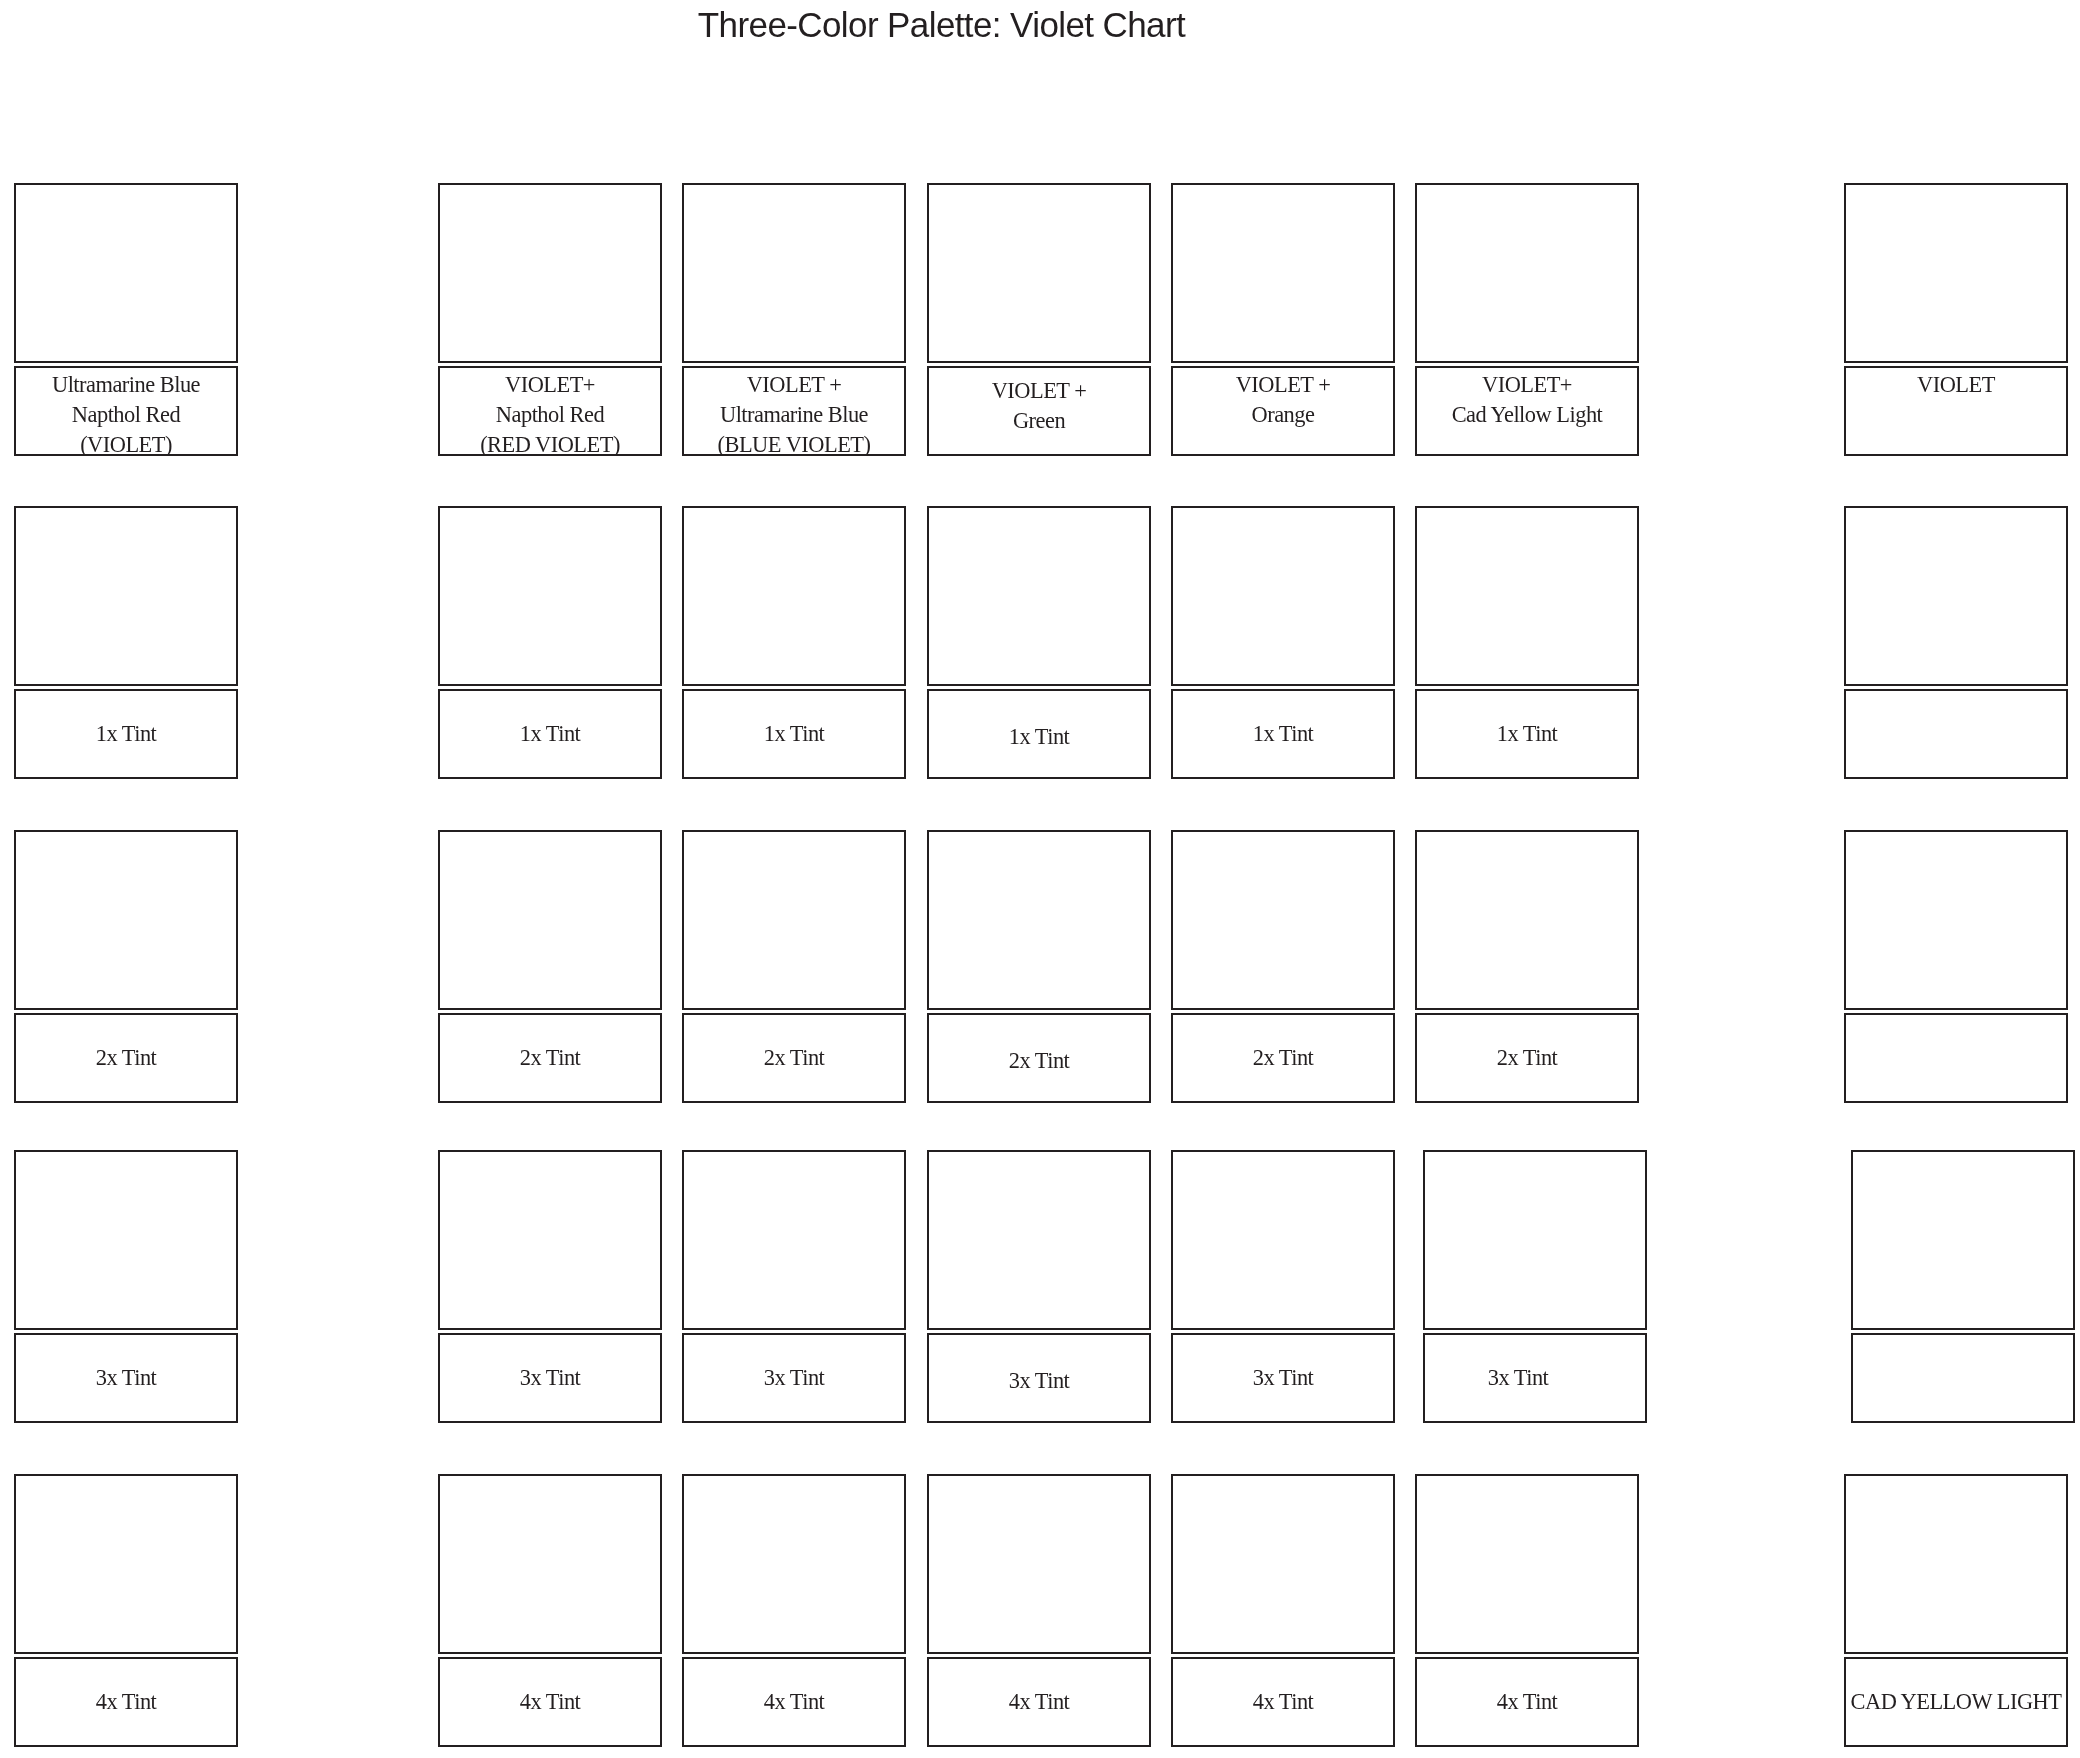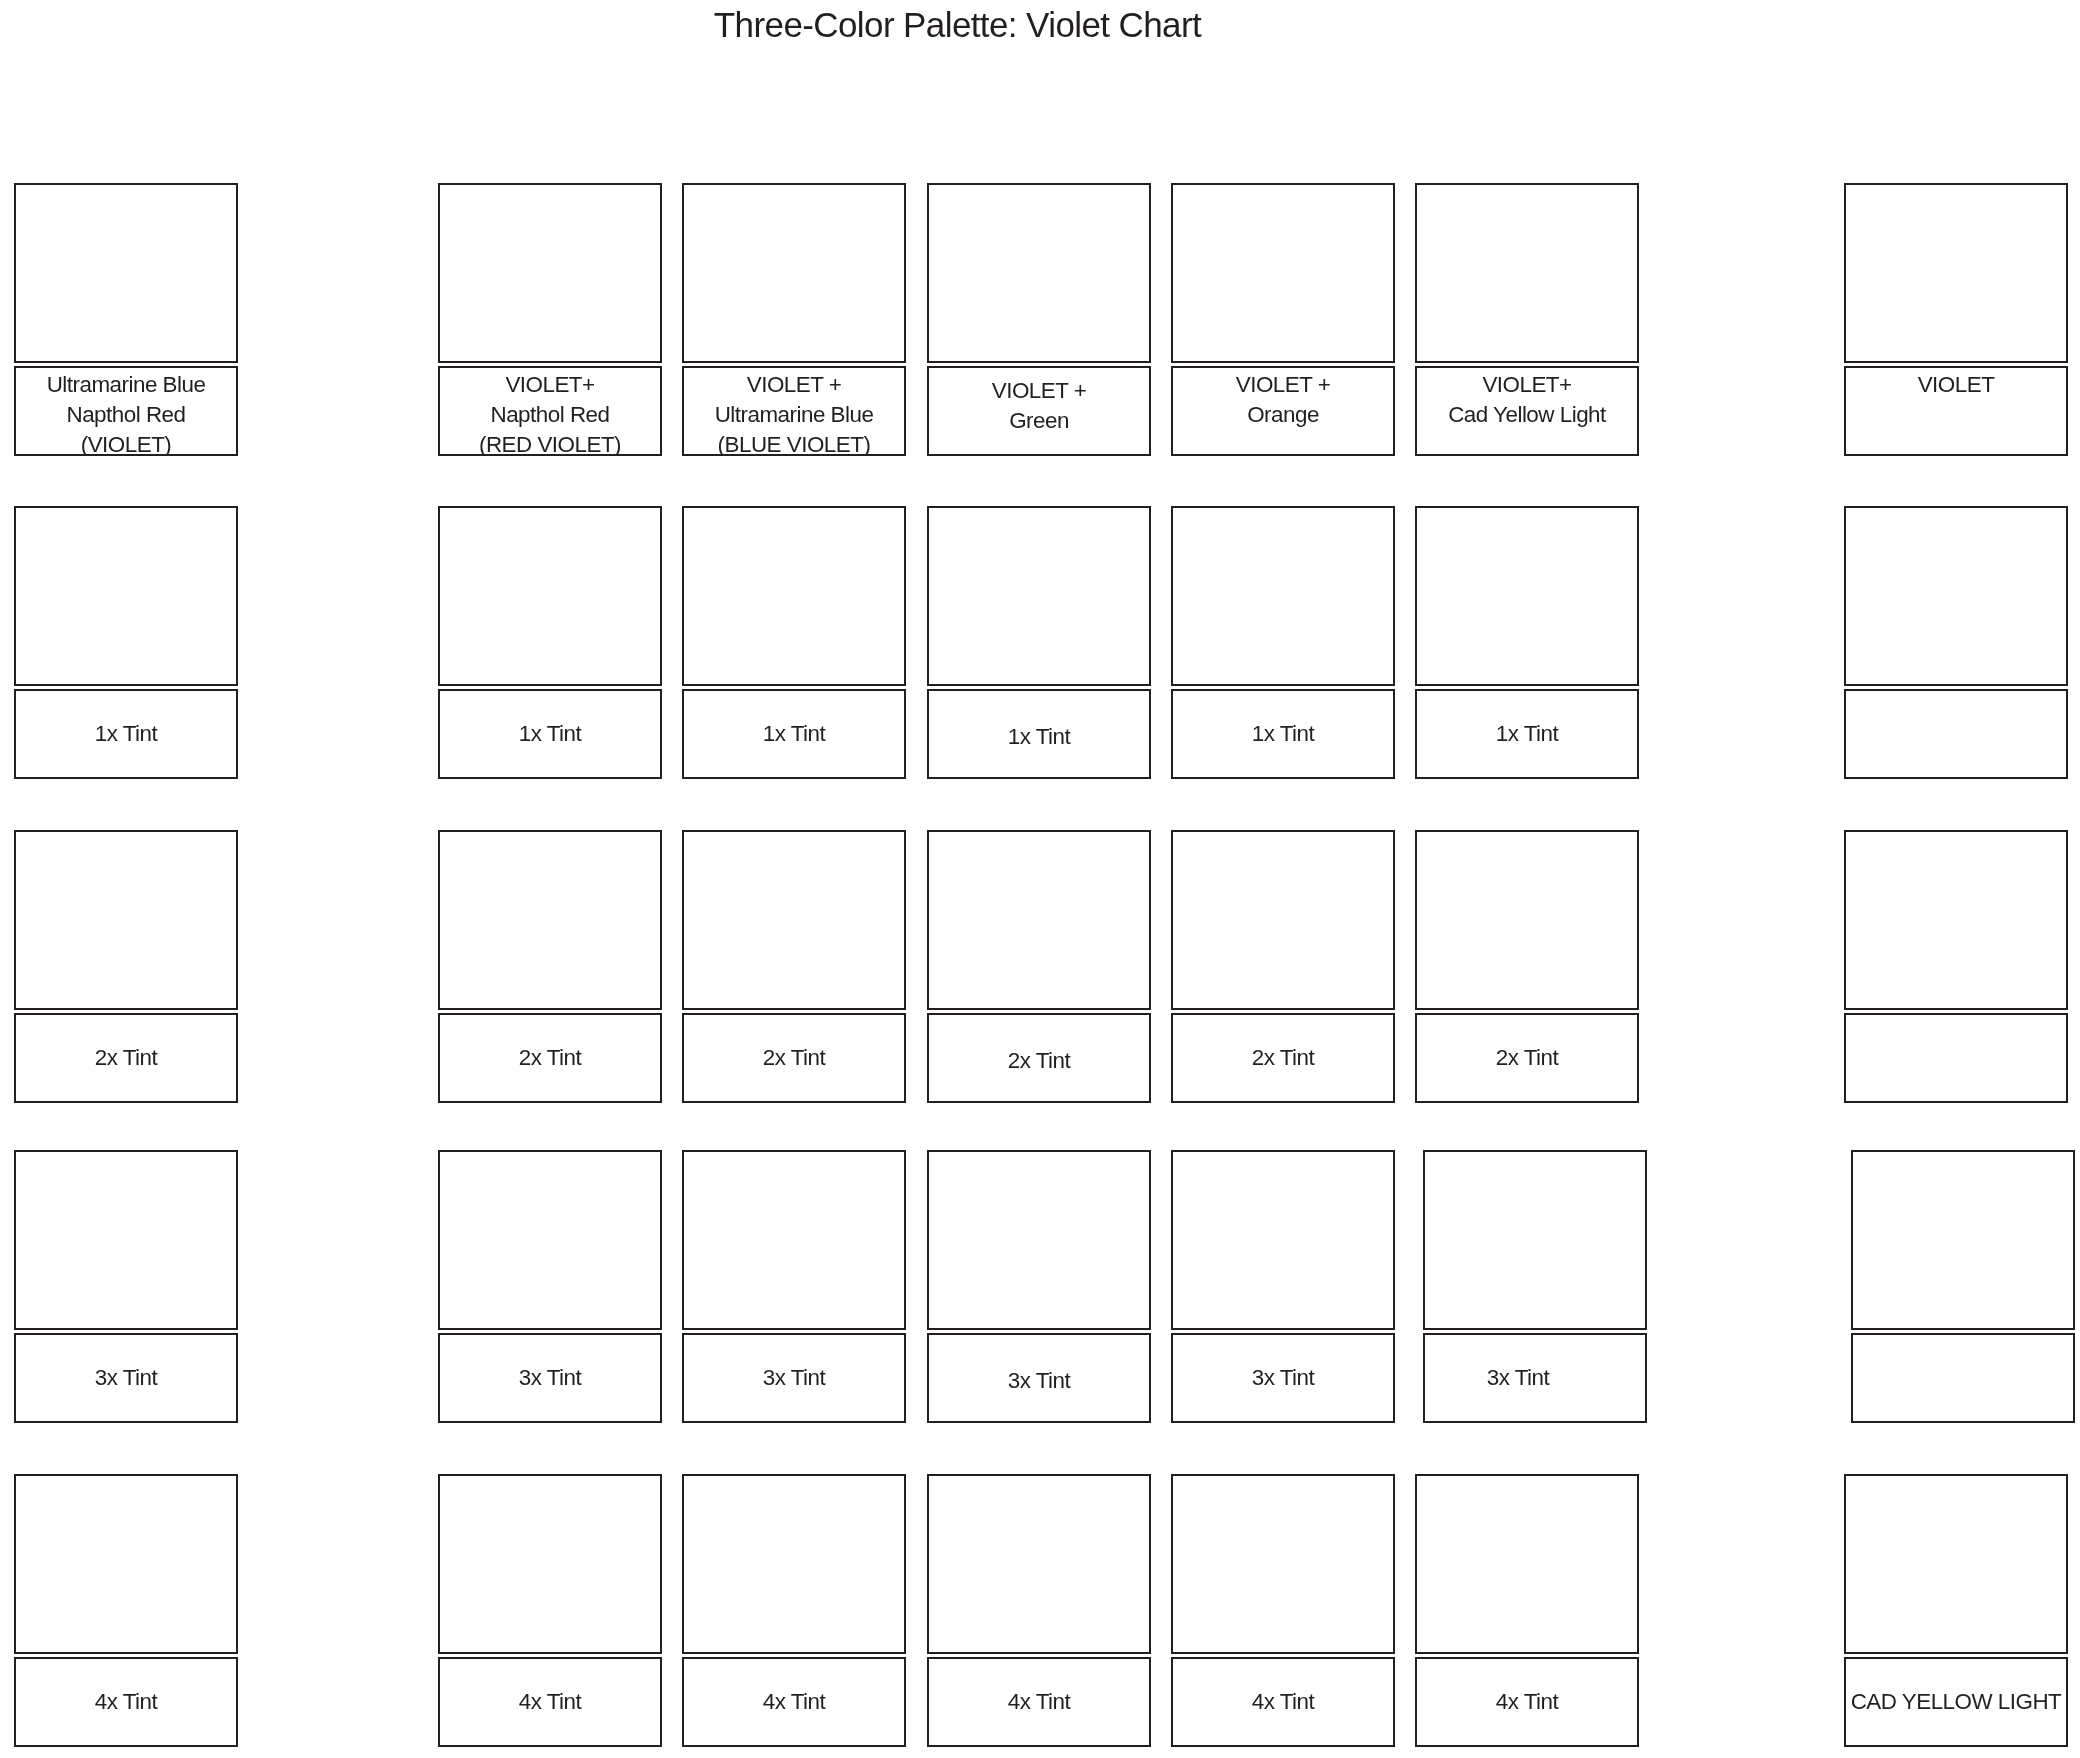--- a/index.html
+++ b/index.html
@@ -1,27 +1,27 @@
 <!DOCTYPE html>
 <html style="font-size:15px"><head>
 <meta charset="utf-8">
 <style>
   html, body { margin:0; padding:0; background:#ffffff; }
   body { width:2081px; height:1758px; position:relative; overflow:hidden;
          font-family:"Liberation Sans", "DejaVu Sans", sans-serif; color:#231f20; }
   #title { position:absolute; top:3.7px; left:0; width:1883px; text-align:center;
-           font-size:35px; line-height:41px; letter-spacing:-0.6px; color:#231f20;padding-left:16px; }
+           font-size:35px; line-height:41px; letter-spacing:-0.6px; color:#231f20; }
   .cell { position:absolute; width:224px; height:274px; }
   .swatch { position:absolute; left:0; top:0; width:224px; height:180px;
             box-sizing:border-box; border:2.8px solid #231f20; background:#fff; }
   .label { position:absolute; left:0; top:183px; width:224px; height:90px;
            box-sizing:border-box; border:2.8px solid #231f20; background:#fff;
            overflow:hidden; text-align:center; font-size:22.4px; letter-spacing:-0.5px;
            line-height:30px; }
-  .label .txt { display:block; position:absolute; left:0; right:0; white-space:pre-line; }
+  .label .txt { display:block; position:absolute; left:0; right:0; white-space:pre-line;font-family:Liberation Serif, serif; }
   .label.single .txt { top:50%; transform:translateY(-50%); }
   .label.multi .txt { top:1.9px; }
   .label.top1 .txt { top:1.9px; }
   .label.two .txt { top:7.5px; }
   .label.low .txt { top:54%; transform:translateY(-50%); }
 </style>
 </head>
 <body>
 
 <div id="title">Three-Color Palette: Violet Chart</div>

